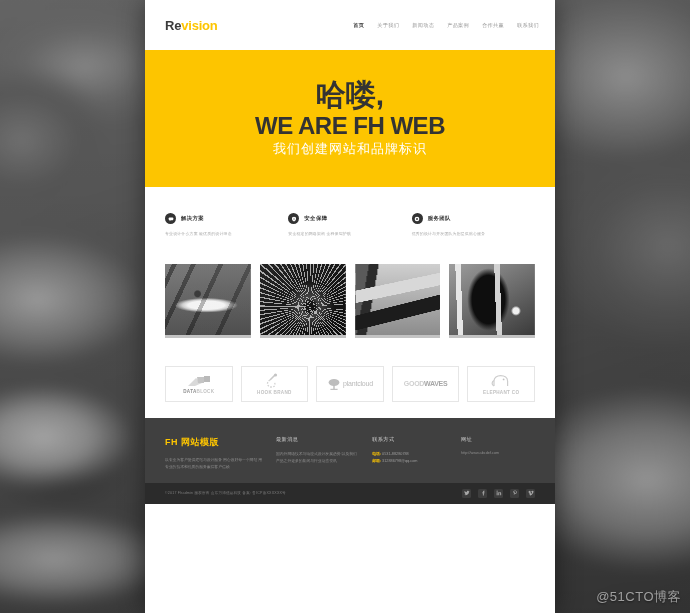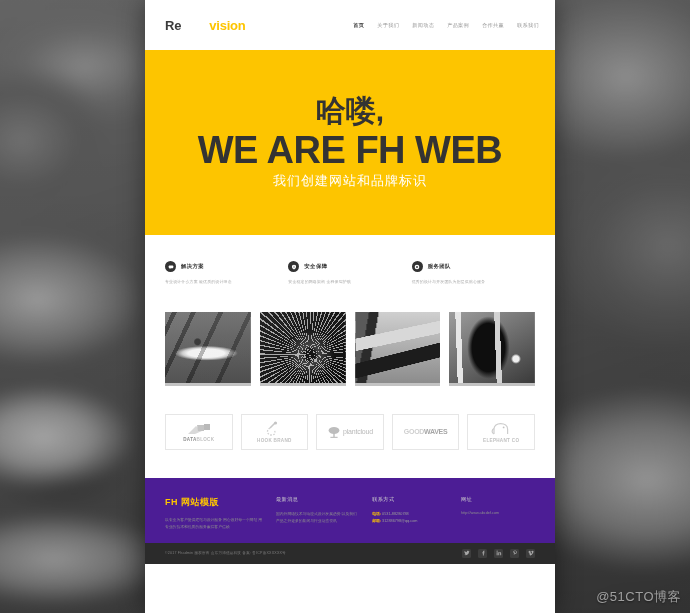--- a/index.html
+++ b/index.html
@@ -41,42 +41,42 @@
   }
 
   
   .site-header {
     height:50px; background:#fff;
     display:flex; align-items:center;
     padding:0 16px 0 20px;
   }
   .logo { font-size:13px; font-weight:bold; letter-spacing:-0.2px; }
   .logo .re { color:#3b3b3b; }
-  .logo .vision { color:#fdc500;margin-left:28px; }
+  .logo .vision { color:#fdc500; }
   .nav { margin-left:auto; display:flex; gap:13px; align-items:center; }
   .nav a {
     font-size:5.2px; color:#9a9a9a; text-decoration:none;
     letter-spacing:.3px; white-space:nowrap;
   }
   .nav a.active { color:#3b3b3b; font-weight:bold; }
 
   
   .hero {
     background:#fdc500;
-    height:185px;
+    height:137px;
     display:flex; flex-direction:column;
     align-items:center; justify-content:center;
     text-align:center;
   }
   .hero h1 {
     font-size:30px; color:#333; font-weight:bold;
     line-height:1.05; letter-spacing:0px;
   }
   .hero h2 {
-    font-size:38px; color:#333; font-weight:bold;
+    font-size:24px; color:#333; font-weight:bold;
     line-height:1.12; letter-spacing:-0.5px; margin-top:2px;
   }
   .hero p {
     margin-top:0; font-size:13px; color:#fff; letter-spacing:1px;
   }
 
   
   .features {
     display:flex; padding:26px 20px 4px 20px; gap:0;
   }
@@ -148,21 +148,21 @@
   .client .wordmark {
     font-size:7px; color:#b9b9b9; letter-spacing:-.2px;
   }
   .client .wordmark2 {
     font-size:7px; font-weight:bold; letter-spacing:-.3px;
   }
   .client .wordmark2 .g1c { color:#cfcfcf; }
   .client .wordmark2 .g2c { color:#a6a6a6; }
 
   
-  .footer { margin-top:28px; background:#4c1d95; padding:18px 20px 12px 20px; display:flex; }
+  .footer { margin-top:16px; background:#404040; padding:18px 20px 12px 20px; display:flex; }
   .f-col { padding-right:12px; }
   .f-col.brand { width:30%; }
   .f-col.c2 { width:26%; }
   .f-col.c3 { width:24%; }
   .f-col.c4 { width:20%; padding-right:0; }
   .f-brand { font-size:9px; color:#fdc500; font-weight:bold; letter-spacing:.5px; }
   .f-h { font-size:5.2px; color:#cfcfcf; letter-spacing:.4px; }
   .f-body { margin-top:8px; font-size:3.8px; color:#8d8d8d; line-height:1.85; }
   .f-line { font-size:3.8px; color:#9a9a9a; line-height:1.9; }
   .f-line b { color:#fdc500; font-weight:bold; }

